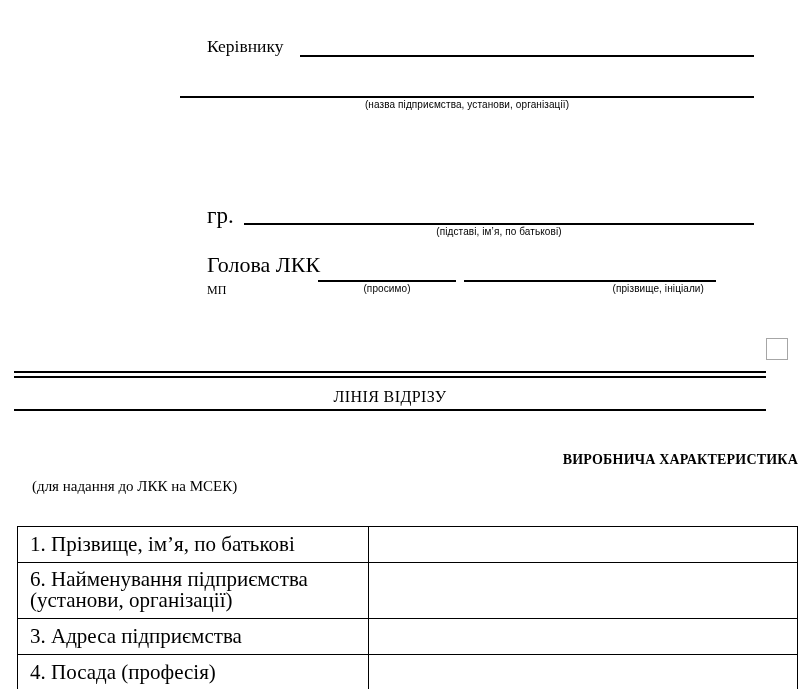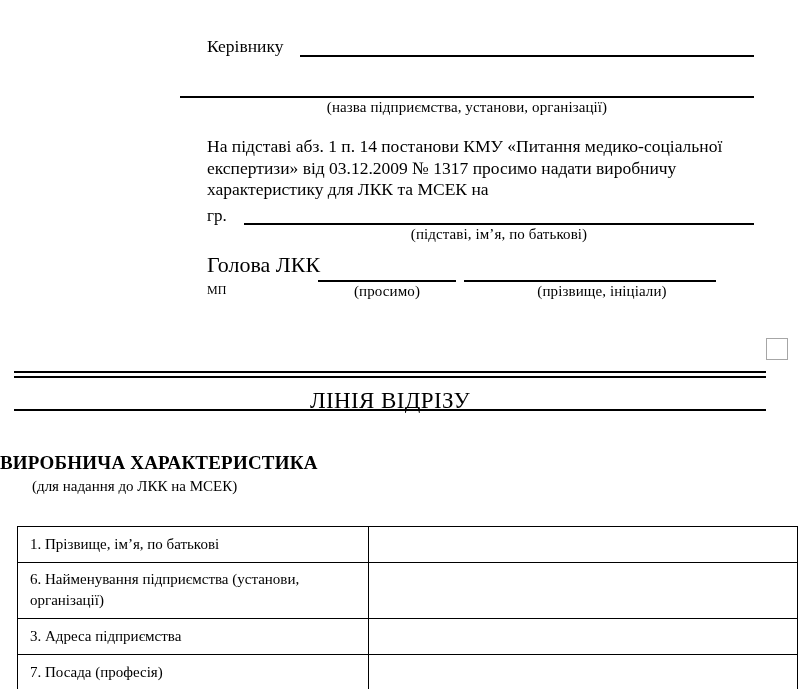--- a/index.html
+++ b/index.html
@@ -23,22 +23,22 @@
     width: 798px;
     height: 527px;
   }
   .rule {
     position: absolute;
     background: #000;
     height: 1px;
   }
   .caption {
     position: absolute;
-    font-size: 15px;
-    font-family: Liberation Serif, serif;
+    font-size: 10px;
+    font-family: Liberation Sans, sans-serif;
     text-align: center;
     letter-spacing: 0.1px;
     white-space: nowrap;
   }
 
   
   .kerivnyku-label {
     position: absolute;
     left: 207px;
     top: 36px;
@@ -73,21 +73,21 @@
     width: 520px;
     font-size: 17.5px;
     line-height: 21.5px;
     text-align: left;
   }
 
   .gr-label {
     position: absolute;
     left: 207px;
     top: 206px;
-    font-size: 17px;
+    font-size: 23px;
     line-height: 20px;
   }
   .gr-line {
     left: 244px;
     top: 223px;
     width: 510px;
     height: 1.6px;
   }
   .gr-caption {
     left: 244px;
@@ -122,23 +122,24 @@
     top: 283px;
     font-size: 12px;
     line-height: 14px;
   }
   .sig-caption-1 {
     left: 318px;
     top: 283px;
     width: 138px;
   }
   .sig-caption-2 {
-    left: 476px;
+    left: 452px;
     top: 283px;
     width: 252px;
+    text-align: right;
   }
 
   
   .date-row {
     position: absolute;
     left: 207px;
     top: 322px;
     font-size: 17.5px;
     line-height: 20px;
     white-space: pre;
@@ -168,38 +169,38 @@
     top: 376px;
     width: 752px;
     height: 1.7px;
   }
   .cut-text {
     position: absolute;
     left: 14px;
     top: 388px;
     width: 752px;
     text-align: center;
-    font-size: 23px;
+    font-size: 16px;
     letter-spacing: 0.4px;
   }
   .cut-rule-bottom {
     left: 14px;
     top: 409px;
     width: 752px;
     height: 1.7px;
   }
 
   
   .doc-title {
     position: absolute;
     left: 0;
     top: 452px;
     width: 798px;
-    text-align: left;
-    font-size: 19px;
+    text-align: right;
+    font-size: 14px;
     font-weight: bold;
     letter-spacing: 0.2px;
   }
   .doc-subtitle {
     position: absolute;
     left: 0;
     top: 478px;
     width: 798px;
     font-size: 15px;
     padding-left: 32px;
@@ -210,21 +211,21 @@
     position: absolute;
     left: 17px;
     top: 526px;
     width: 766px;
     border-collapse: collapse;
     table-layout: fixed;
   }
   .form-table td {
     border: 1.4px solid #000000;
     padding: 6px 0 7px 12px;
-    font-size: 15px;
+    font-size: 21px;
     line-height: 21px;
     vertical-align: middle;
     height: 22px;
   }
   .form-table td.value-cell {
     padding: 0;
   }
   .col-label { width: 338px; }
   .col-value { width: 428px; }
 </style>
@@ -232,21 +233,20 @@
 <body>
 
 <div class="page">
 
   <div class="kerivnyku-label">Керівнику</div>
   <div class="rule kerivnyku-line"></div>
 
   <div class="rule org-line"></div>
   <div class="caption org-caption">(назва підприємства, установи, організації)</div>
 
-  <div class="body-par">На підставі абз. 1 п. 14 постанови КМУ «Питання медико-соціальної експертизи» від 03.12.2009 № 1317 просимо надати виробничу характеристику для ЛКК та МСЕК на</div>
 
   <div class="gr-label">гр.</div>
   <div class="rule gr-line"></div>
   <div class="caption gr-caption">(підставі, ім’я, по батькові)</div>
 
   <div class="golova-label">Голова ЛКК</div>
   <div class="rule sig-line-1"></div>
   <div class="rule sig-line-2"></div>
   <div class="mp-label">МП</div>
   <div class="caption sig-caption-1">(просимо)</div>
@@ -271,20 +271,20 @@
       </tr>
       <tr>
         <td class="col-label">6. Найменування підприємства (установи, організації)</td>
         <td class="col-value value-cell"></td>
       </tr>
       <tr>
         <td class="col-label">3. Адреса підприємства</td>
         <td class="col-value value-cell"></td>
       </tr>
       <tr>
-        <td class="col-label">7. Посада (професія)</td>
+        <td class="col-label">4. Посада (професія)</td>
         <td class="col-value value-cell"></td>
       </tr>
 
     </tbody>
   </table>
 
 </div>
 
 </body></html>

